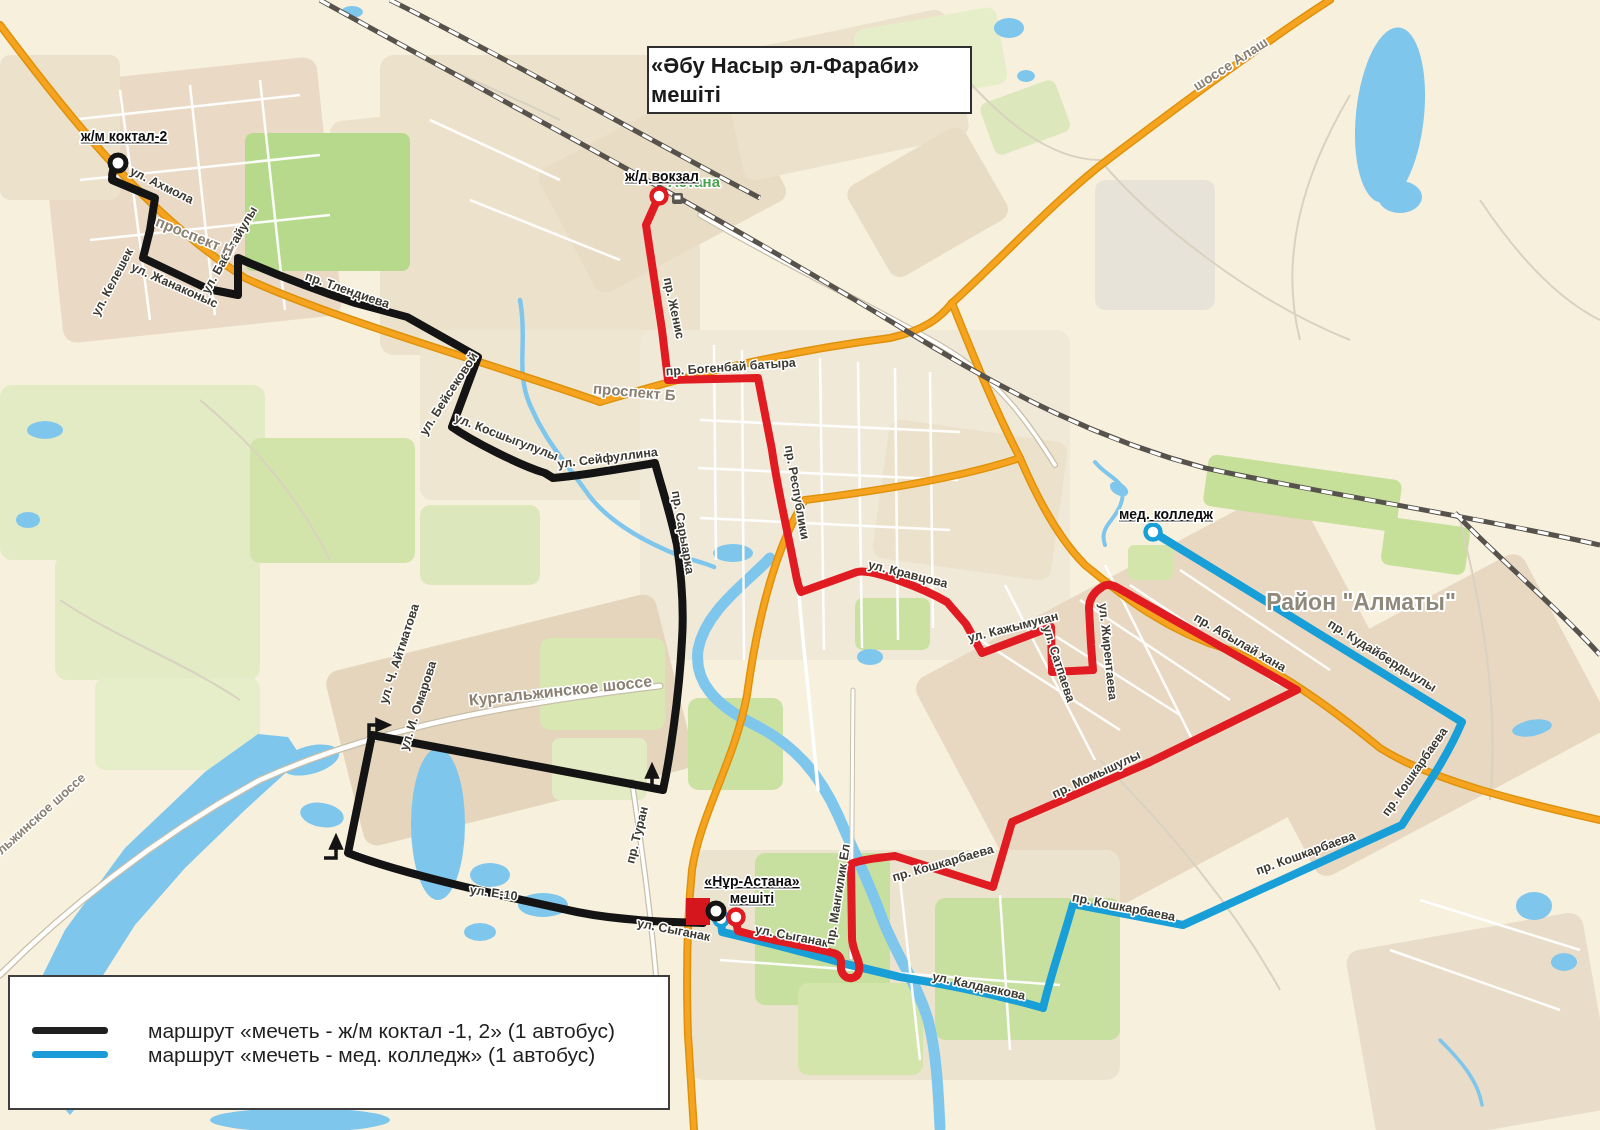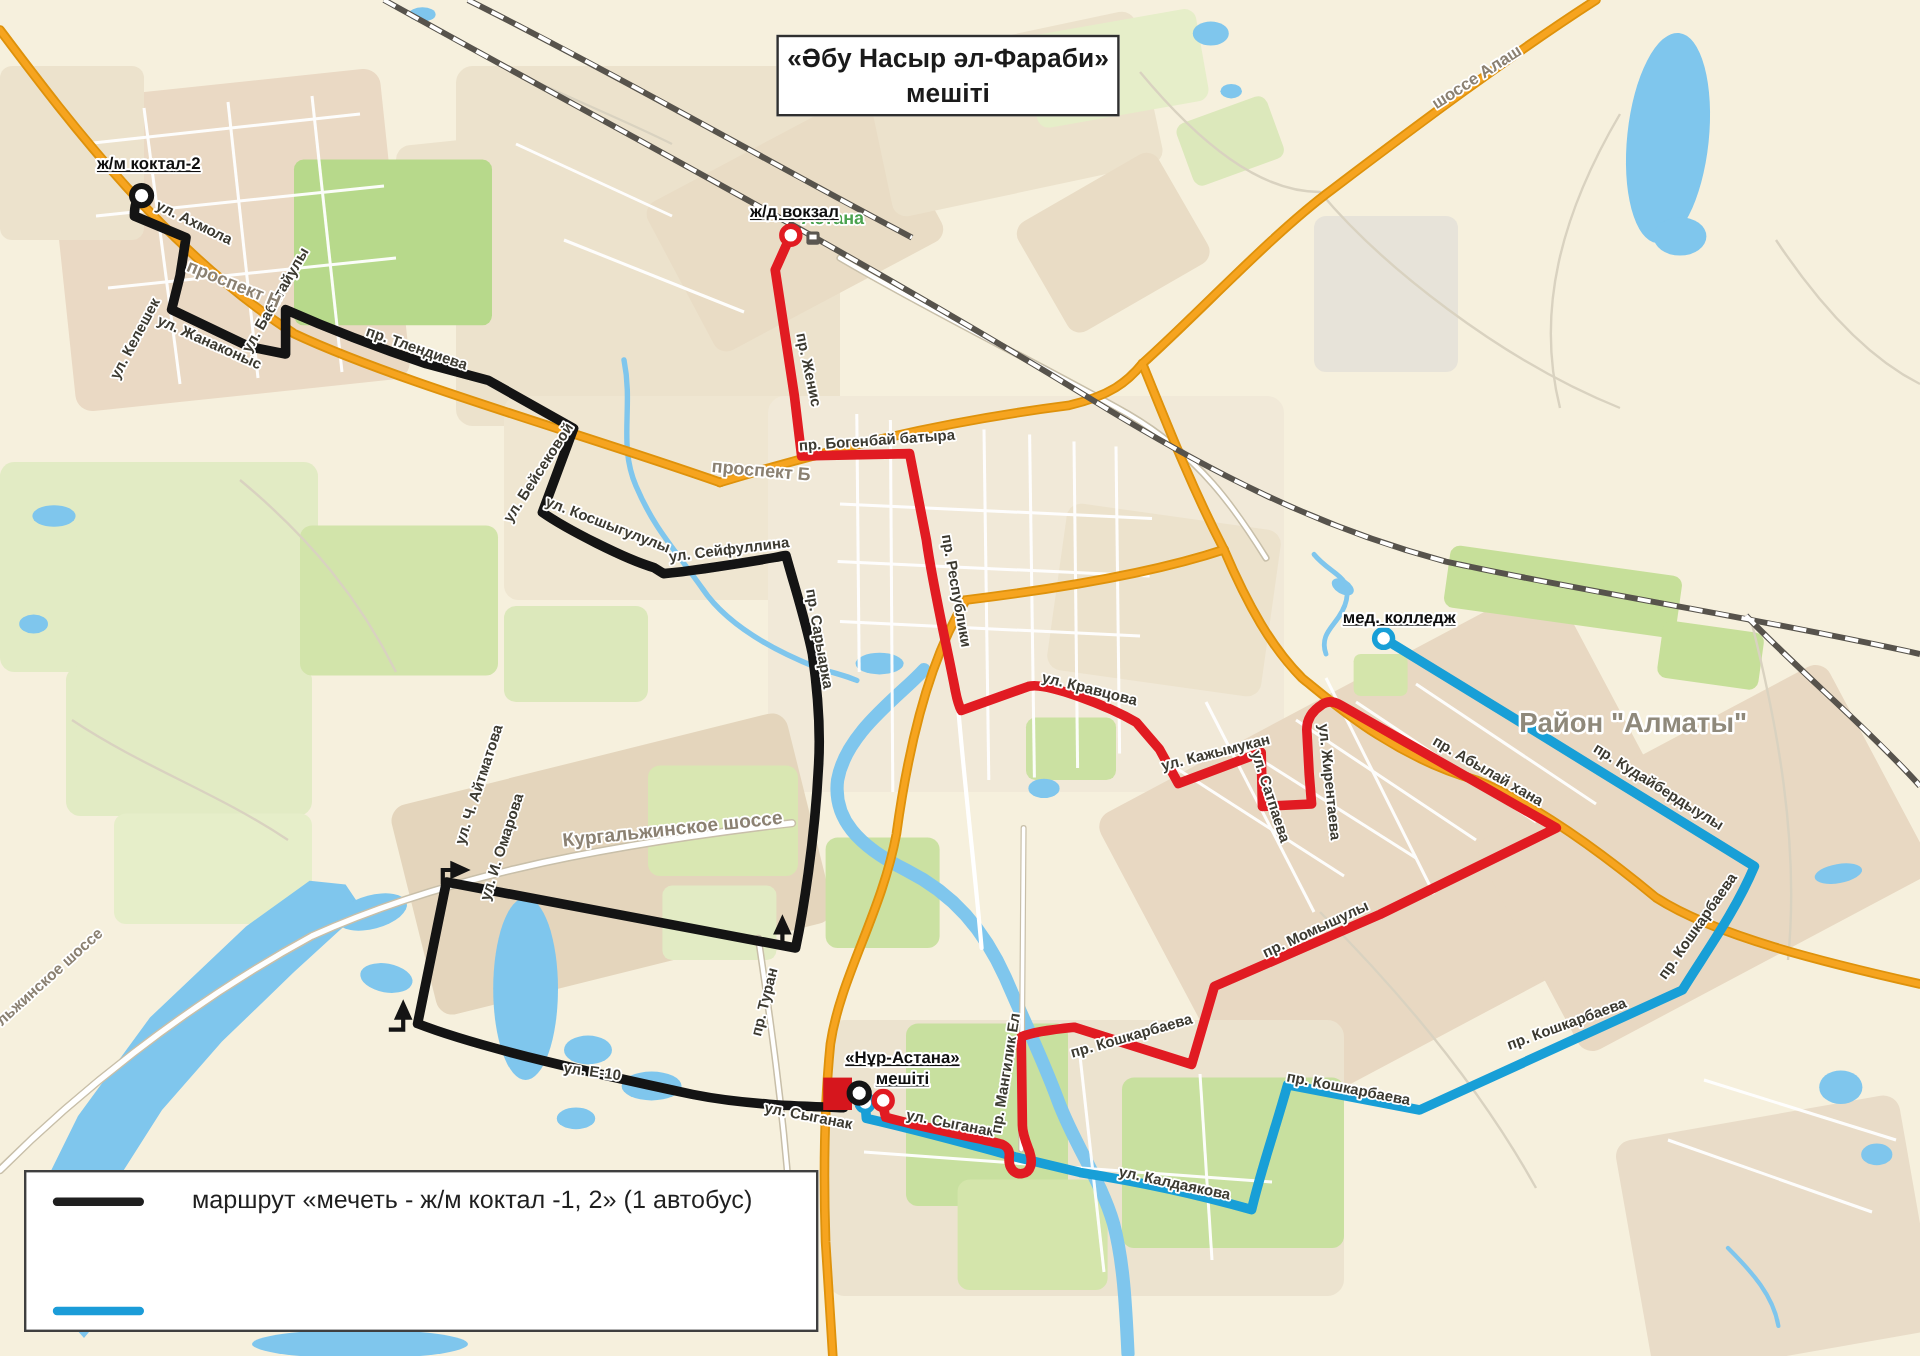--- a/index.html
+++ b/index.html
@@ -8,27 +8,27 @@
   svg{position:absolute;left:0;top:0;}
   
   .lbl{font-family:"Liberation Sans","DejaVu Sans",sans-serif;font-weight:bold;font-size:12.5px;
        fill:#3c3a31;stroke:#ffffff;stroke-width:3px;paint-order:stroke;stroke-linejoin:round;
        text-anchor:middle;}
   .road{fill:#8b8172;font-size:15px;}
   .poi{fill:#0e0e0e;font-size:14px;text-decoration:underline;stroke-width:3.4px;}
   .big{fill:#8f897b;font-size:23px;stroke-width:4px;}
   .city{fill:#4ba24f;font-size:15px;}
   
-  .title-box{position:absolute;left:647px;top:29px;width:286px;background:#ffffff;
-             border:2px solid #2f2f2f;box-sizing:border-box;text-align:center;
+  .title-box{position:absolute;left:647px;top:46px;width:325px;background:#ffffff;
+             border:2px solid #2f2f2f;box-sizing:border-box;text-align:left;
              font-weight:bold;font-size:22px;line-height:1.32;color:#1a1a1a;padding:3px 2px;}
   
-  .legend{position:absolute;left:20px;top:975px;width:662px;height:135px;background:#ffffff;
+  .legend{position:absolute;left:8px;top:975px;width:662px;height:135px;background:#ffffff;
           border:2px solid #3f3f3f;box-sizing:border-box;display:flex;flex-direction:column;
-          justify-content:space-between;padding:12px 0;}
+          justify-content:center;padding:24px 0;}
   .legend-row{display:flex;align-items:center;}
   .swatch{width:76px;height:7px;border-radius:4px;margin-left:22px;flex:0 0 auto;}
   .legend-label{margin-left:40px;font-size:21px;color:#1f1f1f;white-space:nowrap;}
 </style>
 </head>
 <body>
 
 <div class="stage">
 
 <svg width="1600" height="1130" viewBox="0 0 1600 1130">
@@ -266,16 +266,17 @@
   <div>мешіті</div>
 </div>
 
 <div class="legend">
   <div class="legend-row">
     <span class="swatch" style="background: rgb(31, 31, 31);"></span>
     <span class="legend-label">маршрут «мечеть - ж/м коктал -1, 2» (1 автобус)</span>
   </div>
   <div class="legend-row">
     <span class="swatch" style="background: rgb(27, 156, 216);"></span>
+    <span class="legend-label">маршрут «мечеть - мед. колледж» (1 автобус)</span>
   </div>
 </div>
 
 </div>
 
 </body></html>

